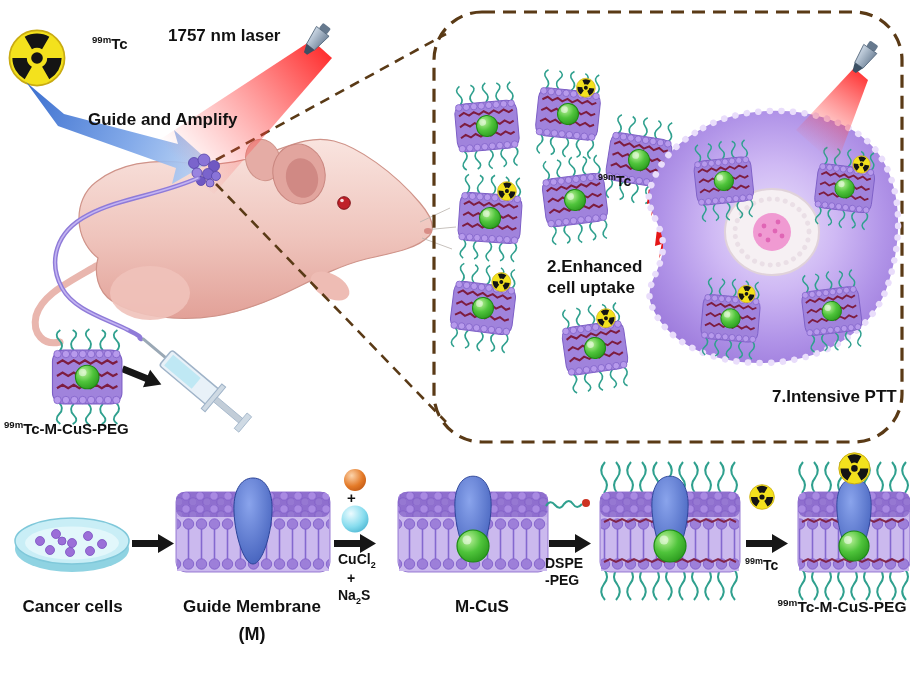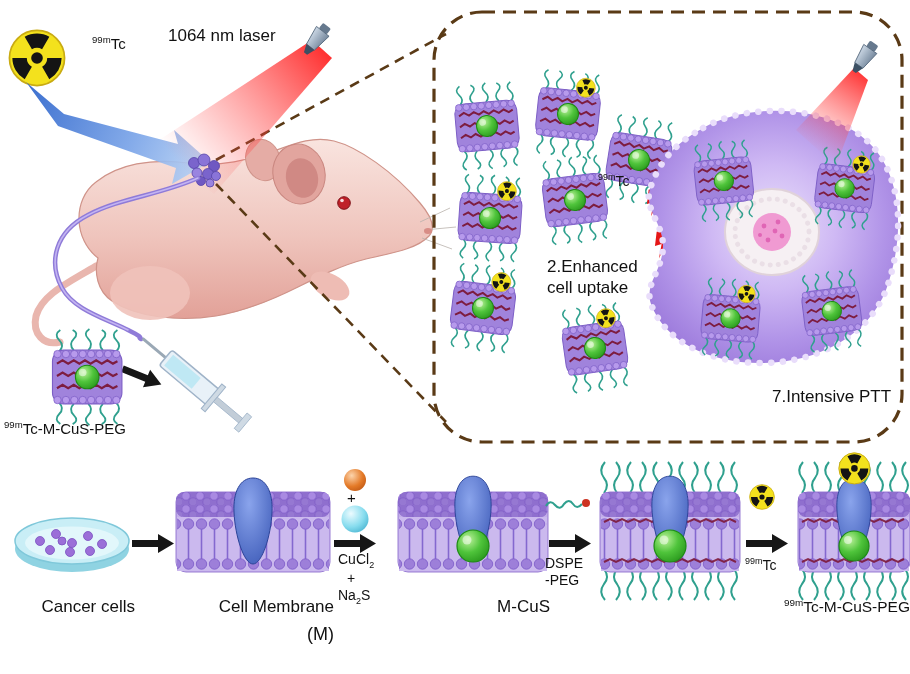--- a/index.html
+++ b/index.html
@@ -1,24 +1,24 @@
 <!DOCTYPE html>
 <html><head>
 <meta charset="utf-8">
 <style>
   *{box-sizing:border-box}
   html,body{margin:0;padding:0;background:#fff}
   .scene{position:relative;width:910px;height:674px;background:#ffffff;overflow:hidden;
          font-family:"Liberation Sans",sans-serif;color:#111}
   .art{position:absolute;left:0;top:0}
-  .lbl{position:absolute;font-weight:400;font-size:17px;line-height:1.22;white-space:nowrap;z-index:5}
+  .lbl{position:absolute;font-weight:700;font-size:17px;line-height:1.22;white-space:nowrap;z-index:5}
   .lbl sup{font-size:64%;vertical-align:super}
   .lbl sub{font-size:64%;vertical-align:sub}
   .sm{font-size:14px;line-height:1.18}
-  .ctr{text-align:right}
+  .ctr{text-align:center}
 </style>
 </head>
 <body>
 
 <div class="scene">
 
 <svg class="art" width="910" height="674" viewBox="0 0 910 674">
   <defs>
     <linearGradient id="gMouse" x1="0" y1="0" x2="0" y2="1">
       <stop offset="0" stop-color="#f9e4df"></stop>
@@ -369,22 +369,23 @@
     </g>
     <use href="#protein" transform="translate(854,518) scale(0.9)"></use>
     <circle cx="854" cy="546" r="15" fill="url(#gGreen)" stroke="#1d8a13" stroke-width="1.2"></circle>
     <circle cx="848" cy="540" r="4" fill="#fff" opacity="0.5"></circle>
     <use href="#trefoil" transform="translate(838,452) scale(0.82)"></use>
   </g>
 </svg>
 
 <div class="lbl" style="left:92px;top:34px;font-size:15px"><sup>99m</sup><span>Tc</span></div>
 
-<div class="lbl" style="left:168px;top:26px">1064 nm laser</div>
-
+<div class="lbl" style="left:168px;top:26px">1757 nm laser</div>
+
+<div class="lbl" style="left:88px;top:110px">Guide and Amplify</div>
 
 
 <div class="lbl" style="left:4px;top:419px;font-size:15px"><sup>99m</sup><span>Tc-M-CuS-PEG</span></div>
 
 <div class="lbl" style="left:598px;top:172px;font-size:14px"><sup>99m</sup><span>Tc</span></div>
 
 <div class="lbl" style="left:547px;top:257px">
   <div>2.Enhanced</div>
   <div>cell uptake</div>
 </div>
@@ -400,18 +401,18 @@
 </div>
 
 <div class="lbl sm" style="left:545px;top:555px">
   <div>DSPE</div>
   <div>-PEG</div>
 </div>
 
 <div class="lbl sm" style="left:745px;top:556px"><sup>99m</sup><span>Tc</span></div>
 
 <div class="lbl ctr" style="left:10px;top:597px;width:125px">Cancer cells</div>
-<div class="lbl ctr" style="left:170px;top:597px;width:164px">Cell Membrane</div>
+<div class="lbl ctr" style="left:170px;top:597px;width:164px">Guide Membrane</div>
 <div class="lbl ctr" style="left:170px;top:624px;width:164px;font-size:18px">(M)</div>
 <div class="lbl ctr" style="left:414px;top:597px;width:136px">M-CuS</div>
 <div class="lbl ctr" style="left:774px;top:597px;width:136px;font-size:15.5px"><sup>99m</sup><span>Tc-M-CuS-PEG</span></div>
 
 </div>
 
 </body></html>

